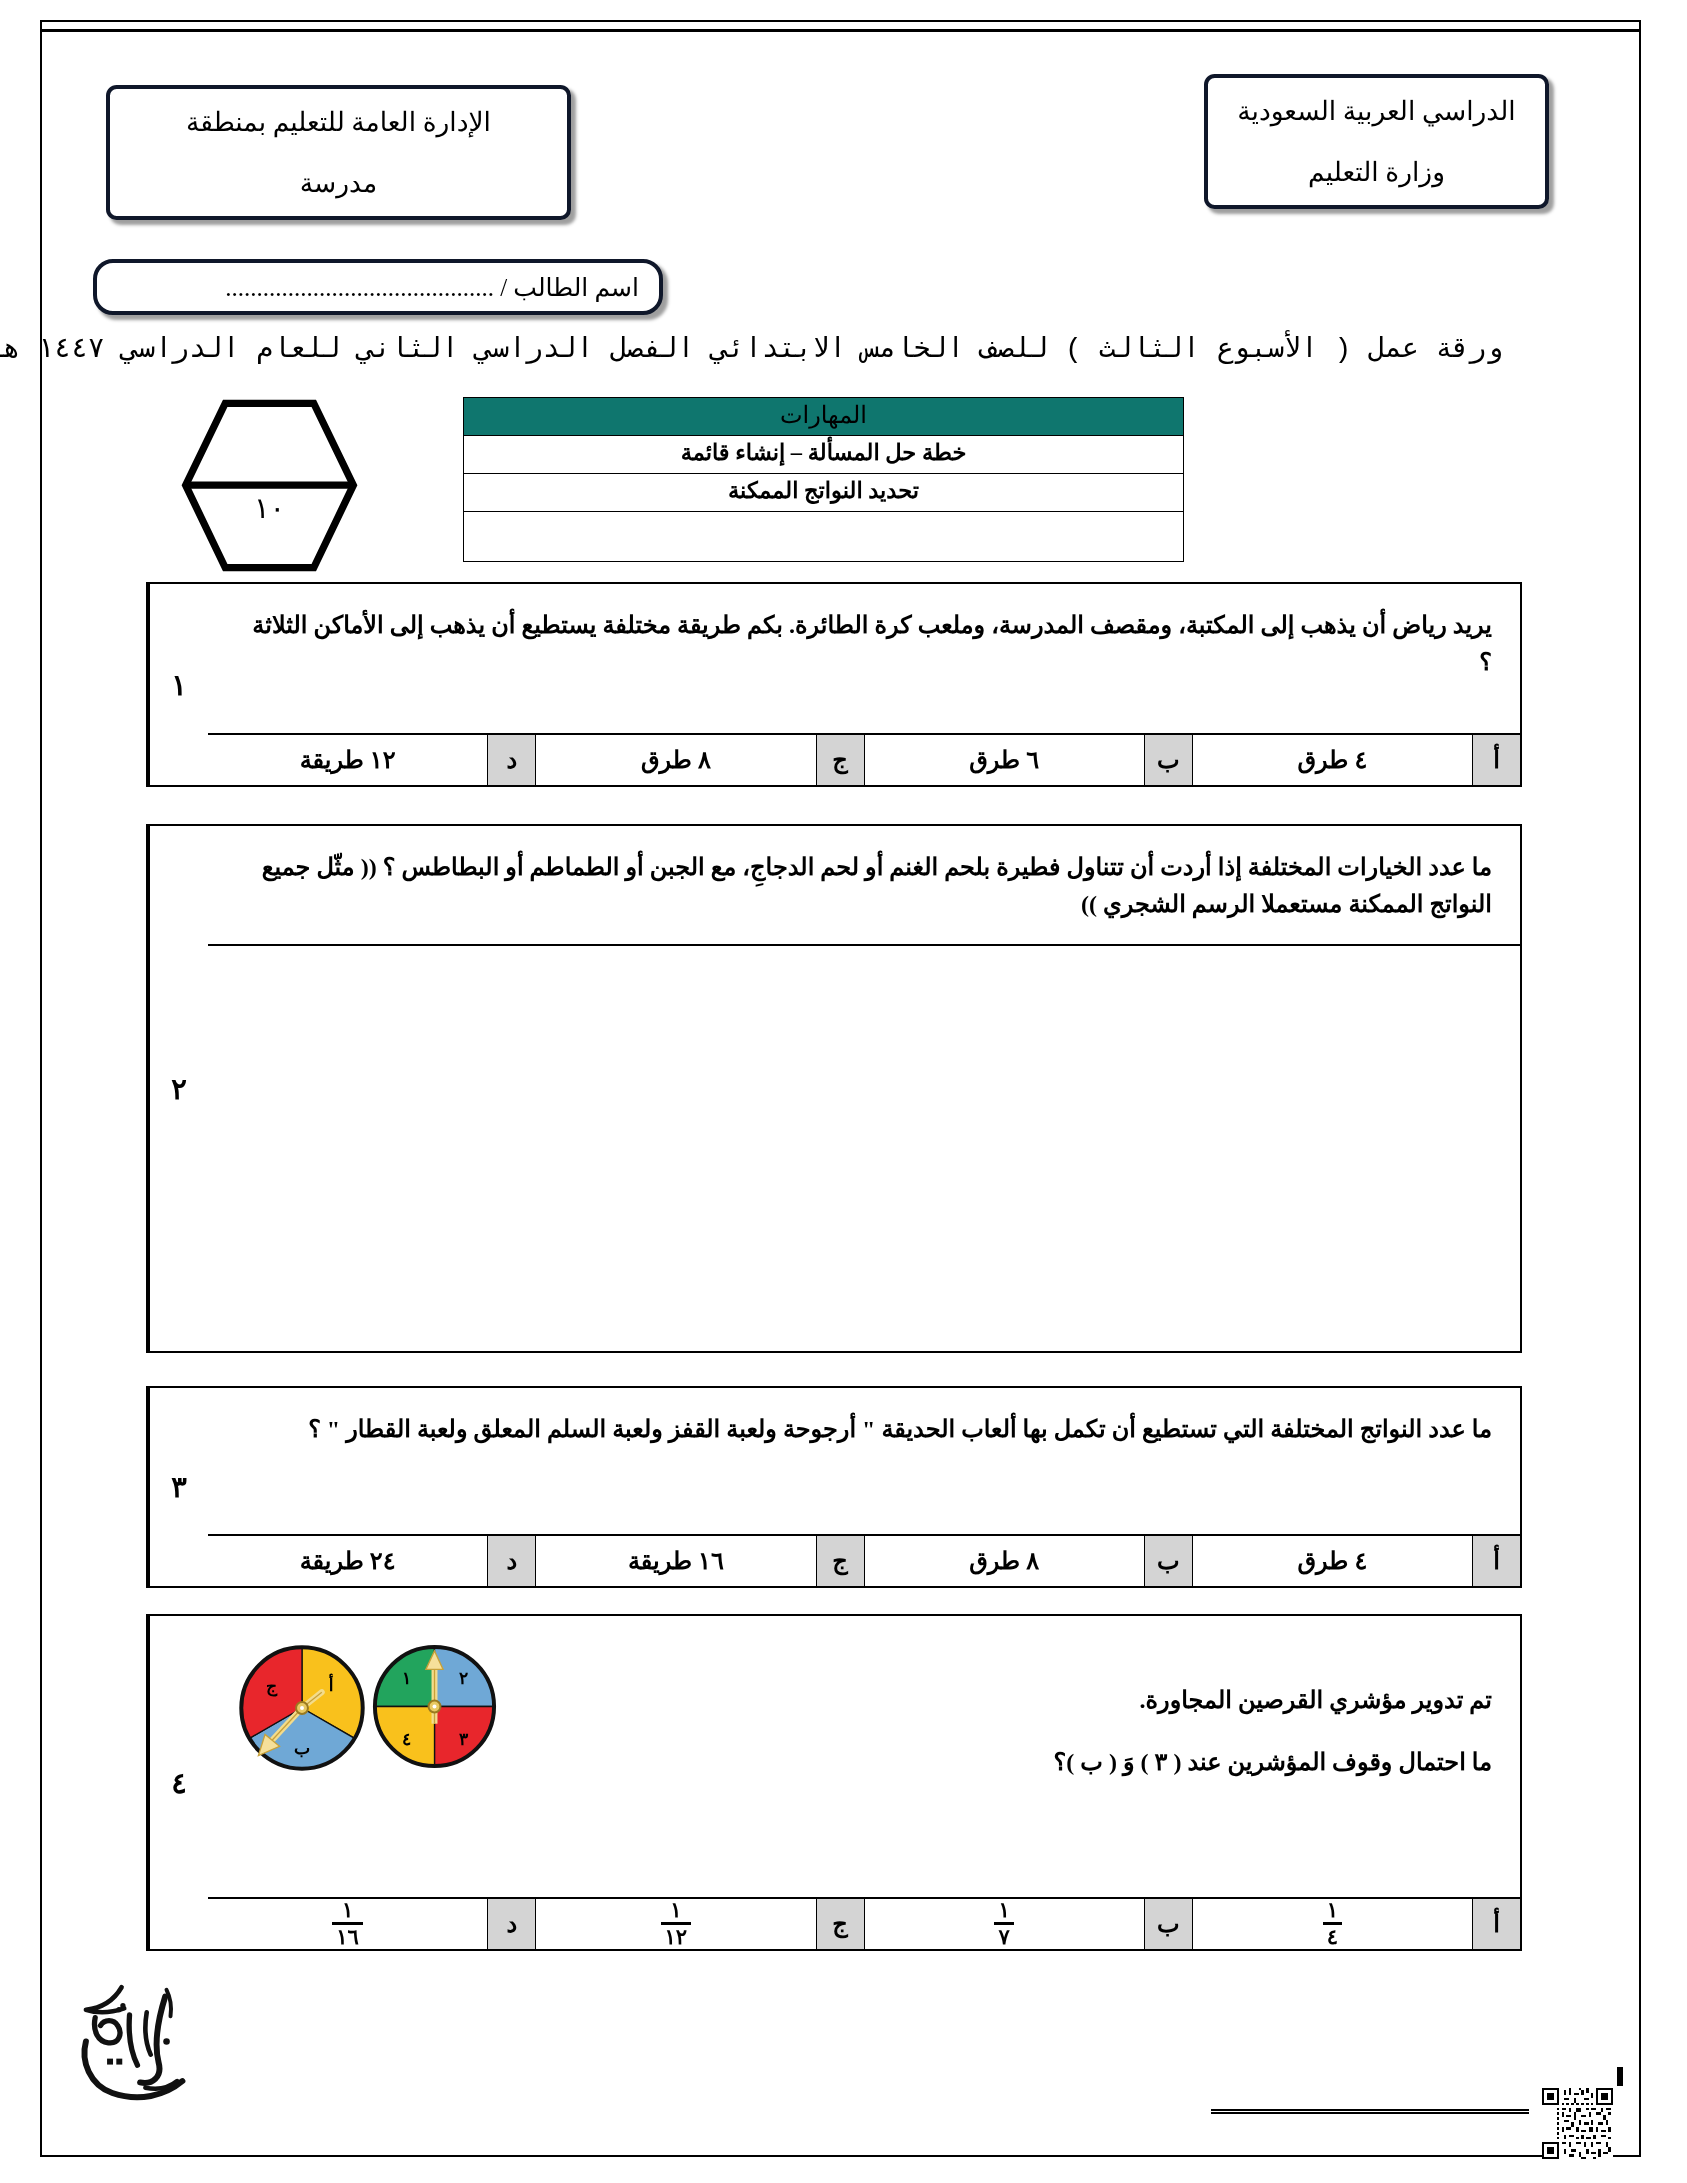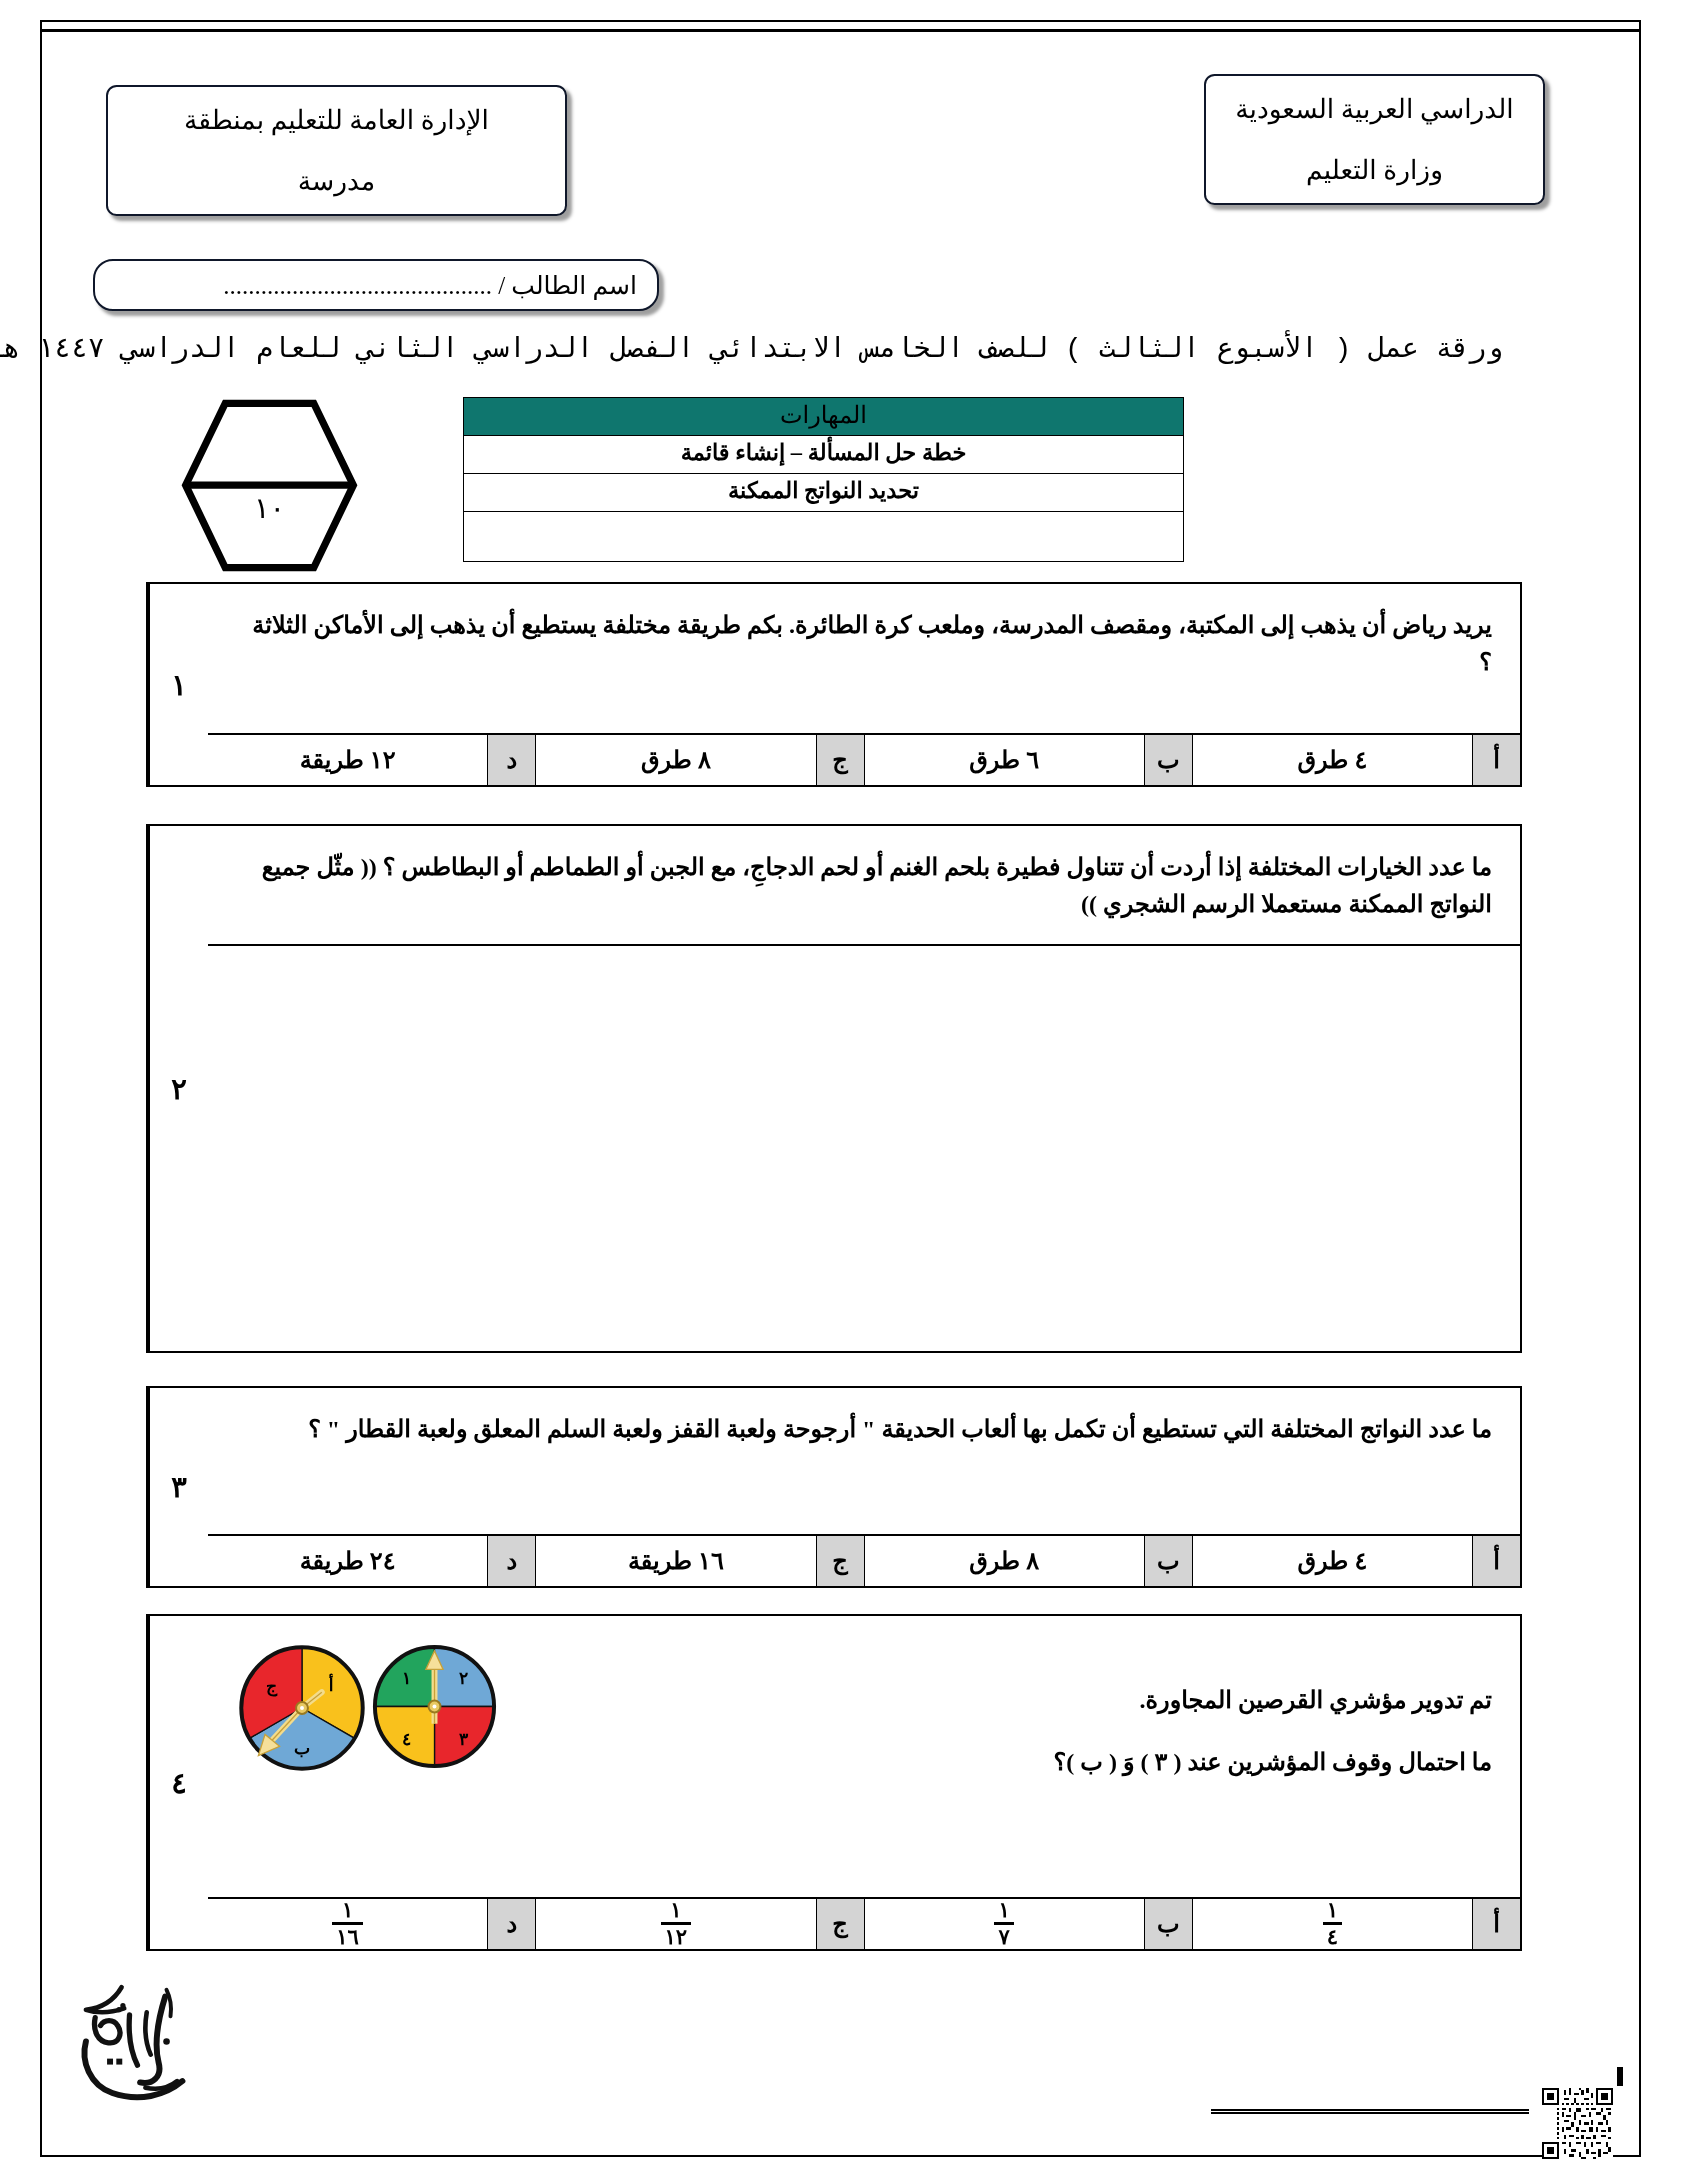--- a/index.html
+++ b/index.html
@@ -35,21 +35,21 @@
   .content {
     position: absolute;
     left: 0; top: 0;
     width: 1687px;
     height: 2183px;
   }
 
   
   .hdr-box {
     position: absolute;
-    border: 2px solid #0f172a;
+    border: 4px solid #0f172a;
     border-radius: 10.6px;
     background: #fff;
     box-shadow: 4.6px 4.6px 3.3px rgba(0,0,0,0.38);
     display: flex;
     flex-direction: column;
     align-items: center;
     justify-content: center;
     direction: rtl;
     font-weight: 400;
   }

